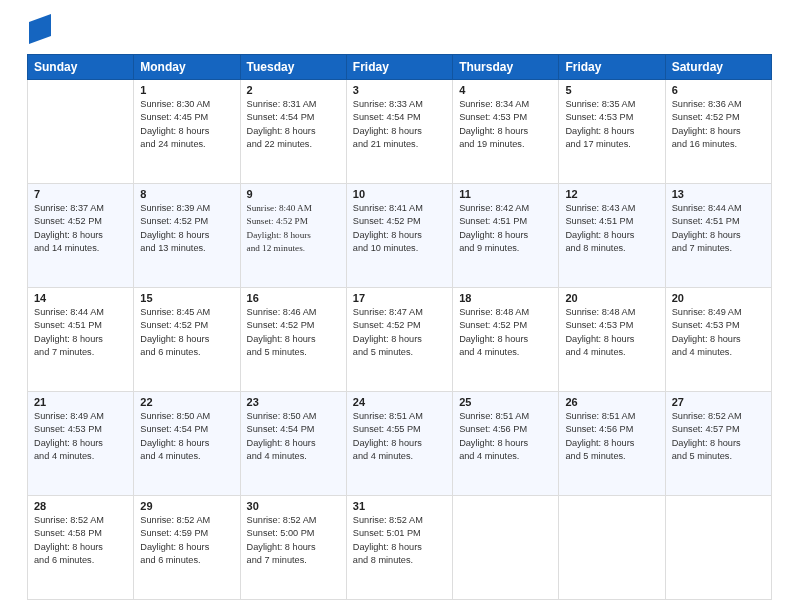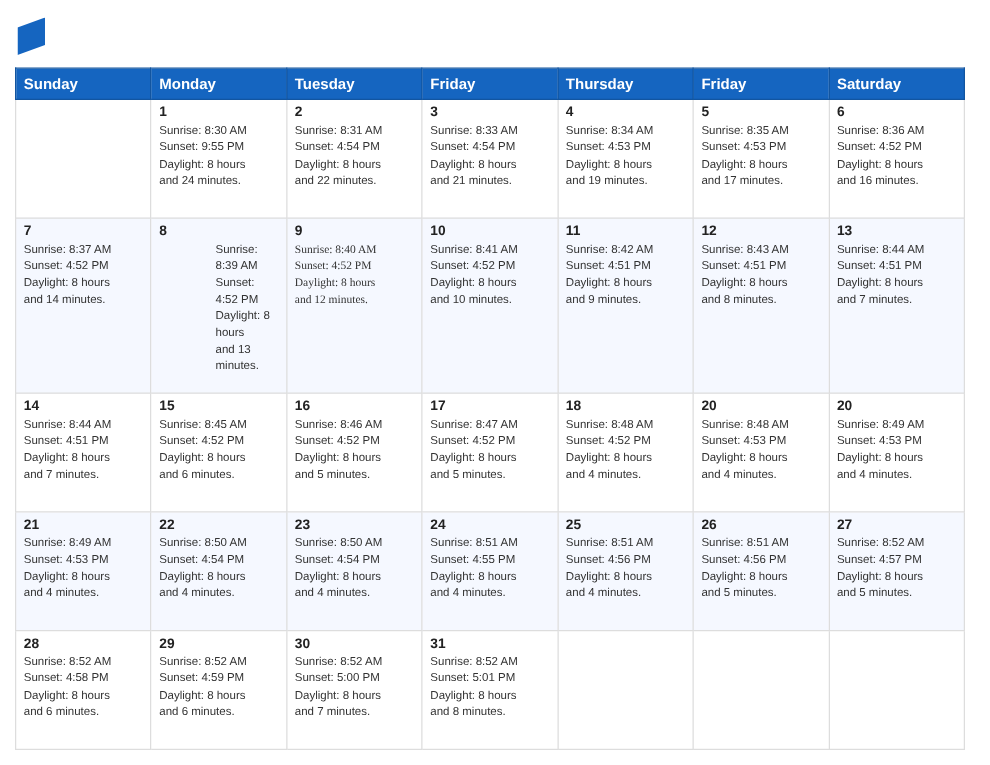--- a/index.html
+++ b/index.html
@@ -6,21 +6,21 @@
     body {
       font-family: Arial, sans-serif;
       background: #fff;
       width: 792px;
       height: 612px;
       overflow: hidden;
     }
     .page {
       width: 792px;
       height: 612px;
-      padding: 18px 20px 12px 12px;
+      padding: 18px 20px 12px 27px;
       display: flex;
       flex-direction: column;
     }
     .header {
       display: flex;
       justify-content: space-between;
       align-items: flex-start;
       margin-bottom: 10px;
     }
     .logo {
@@ -142,21 +142,21 @@
           <th>Friday</th>
           <th>Saturday</th>
         </tr>
     </thead>
     <tbody id="calendar-body">
     <tr>
           <td class="empty-cell"></td>
           <td>
             <span class="day-num">1</span>
             <div class="cell-info" style="white-space: pre-line;">Sunrise: 8:30 AM
-Sunset: 9:55 PM
+Sunset: 4:45 PM
 Daylight: 8 hours
 and 24 minutes.</div>
           </td>
           <td>
             <span class="day-num">2</span>
             <div class="cell-info" style="white-space: pre-line;">Sunrise: 8:31 AM
 Sunset: 4:54 PM
 Daylight: 8 hours
 and 22 minutes.</div>
           </td>
@@ -192,21 +192,21 @@
         <tr>
           <td>
             <span class="day-num">7</span>
             <div class="cell-info" style="white-space: pre-line;">Sunrise: 8:37 AM
 Sunset: 4:52 PM
 Daylight: 8 hours
 and 14 minutes.</div>
           </td>
           <td>
             <span class="day-num">8</span>
-            <div class="cell-info" style="white-space: pre-line; margin-left: 45px;">Sunrise: 8:39 AM
+            <div class="cell-info" style="white-space: pre-line;">Sunrise: 8:39 AM
 Sunset: 4:52 PM
 Daylight: 8 hours
 and 13 minutes.</div>
           </td>
           <td>
             <span class="day-num">9</span>
             <div class="cell-info" style="white-space: pre-line; font-family: Liberation Serif, serif;">Sunrise: 8:40 AM
 Sunset: 4:52 PM
 Daylight: 8 hours
 and 12 minutes.</div>

